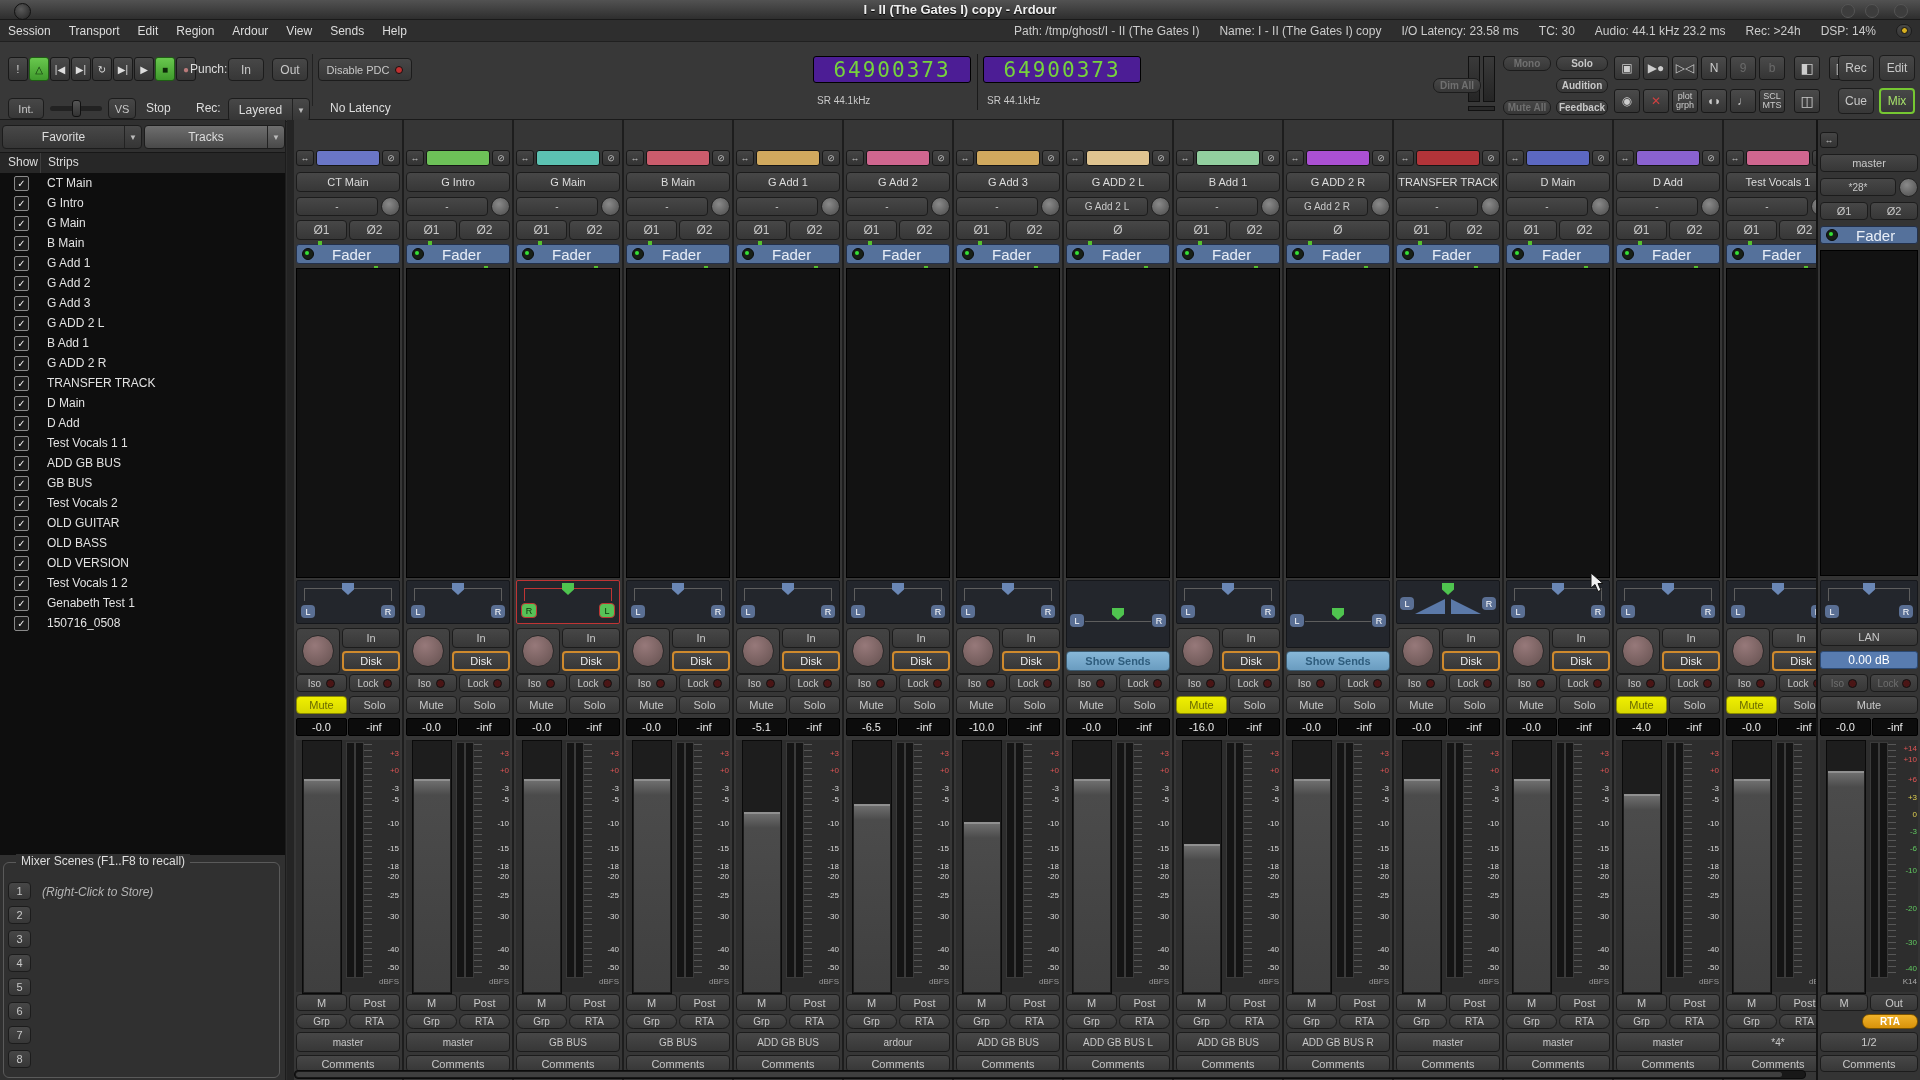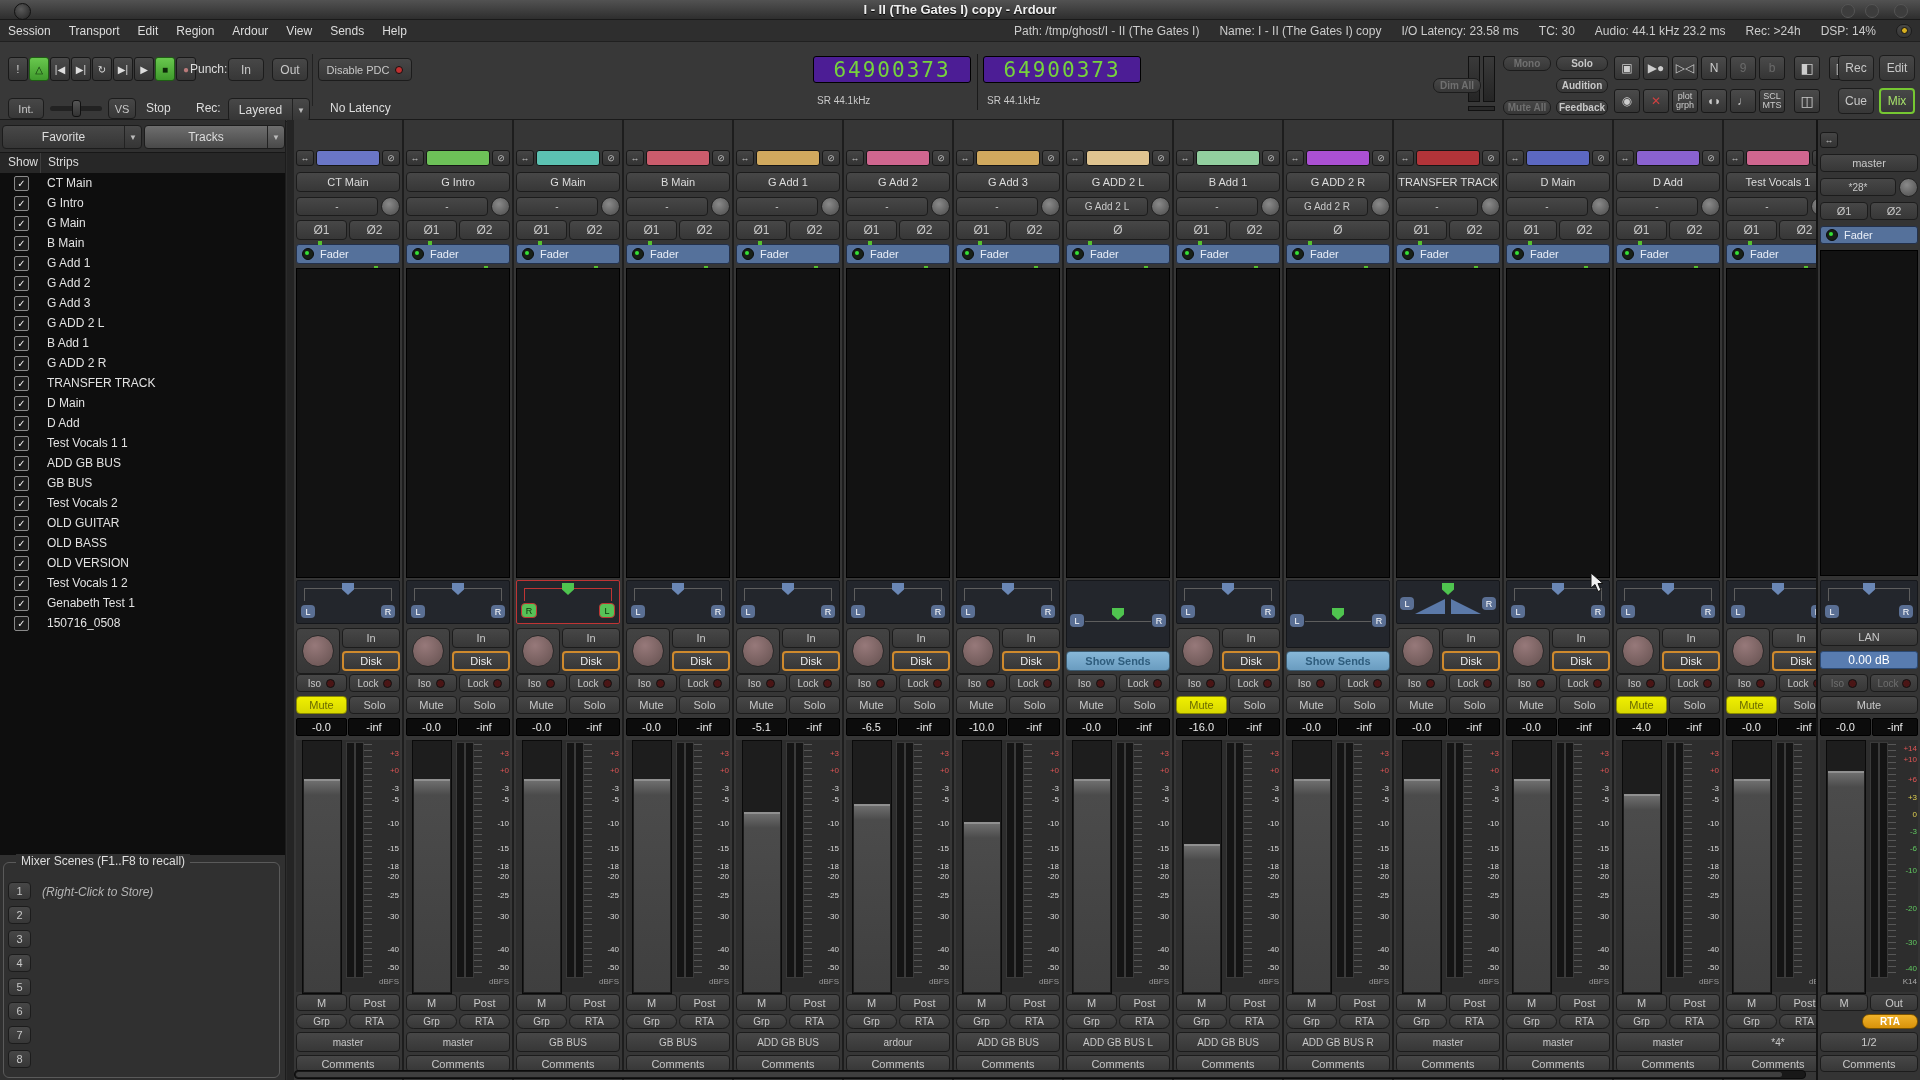--- a/index.html
+++ b/index.html
@@ -65,21 +65,21 @@
   #scene-hint{position:absolute;left:42px;top:765px;font-size:12px;font-style:italic;color:#b5b5b5}
   
   #strips-area{left:287px;top:120px;width:1529px;height:960px;background:#242424;overflow:hidden}
   #strips-row{position:absolute;left:7px;top:0;height:100%;display:flex}
   .strip{position:relative;width:108px;height:100%;background:#363636;border-right:2px solid #1d1d1d;flex:none}
   .icons{display:flex;gap:2px;align-items:stretch}
   .miniicon{width:16px;background:linear-gradient(#454545,#333);border:1px solid #191919;border-radius:3px;
             display:flex;align-items:center;justify-content:center;font-size:9px;color:#bbb}
   .colorbar{flex:1;border:1px solid #161616;border-radius:3px}
   .fproc{background:#55719b;border:1px solid #23304a;border-radius:3px;display:flex;align-items:center;
-         gap:6px;padding-left:5px;font-size:11px;color:#e9eef7}
+         gap:18px;padding-left:5px;font-size:15px;color:#e9eef7}
   .fled{width:10px;height:10px;border-radius:50%;background:#182018;border:1px solid #0a0a0a;position:relative}
   .fled::after{content:"";position:absolute;left:2px;top:2px;width:4px;height:4px;border-radius:50%;background:#35e035}
   .gdot{position:absolute;width:4px;height:4px;background:#55c030}
   .procbox{background:#121212;border:1px solid #000}
   .pan{background:#23262c;border:1px solid #15171b;border-radius:2px}
   .pan.psel{border:1px solid #c03434}
   .pframe{position:absolute;left:7px;right:7px;top:7px;height:12px;border:1px solid #5e5e5e;border-bottom:none}
   .pframe.red{border-color:#c03434}
   .phandle{position:absolute;top:2px;left:50%;margin-left:-6px;width:12px;height:12px;background:#6a87b5;
            clip-path:polygon(0 0,100% 0,100% 55%,50% 100%,0 55%)}

